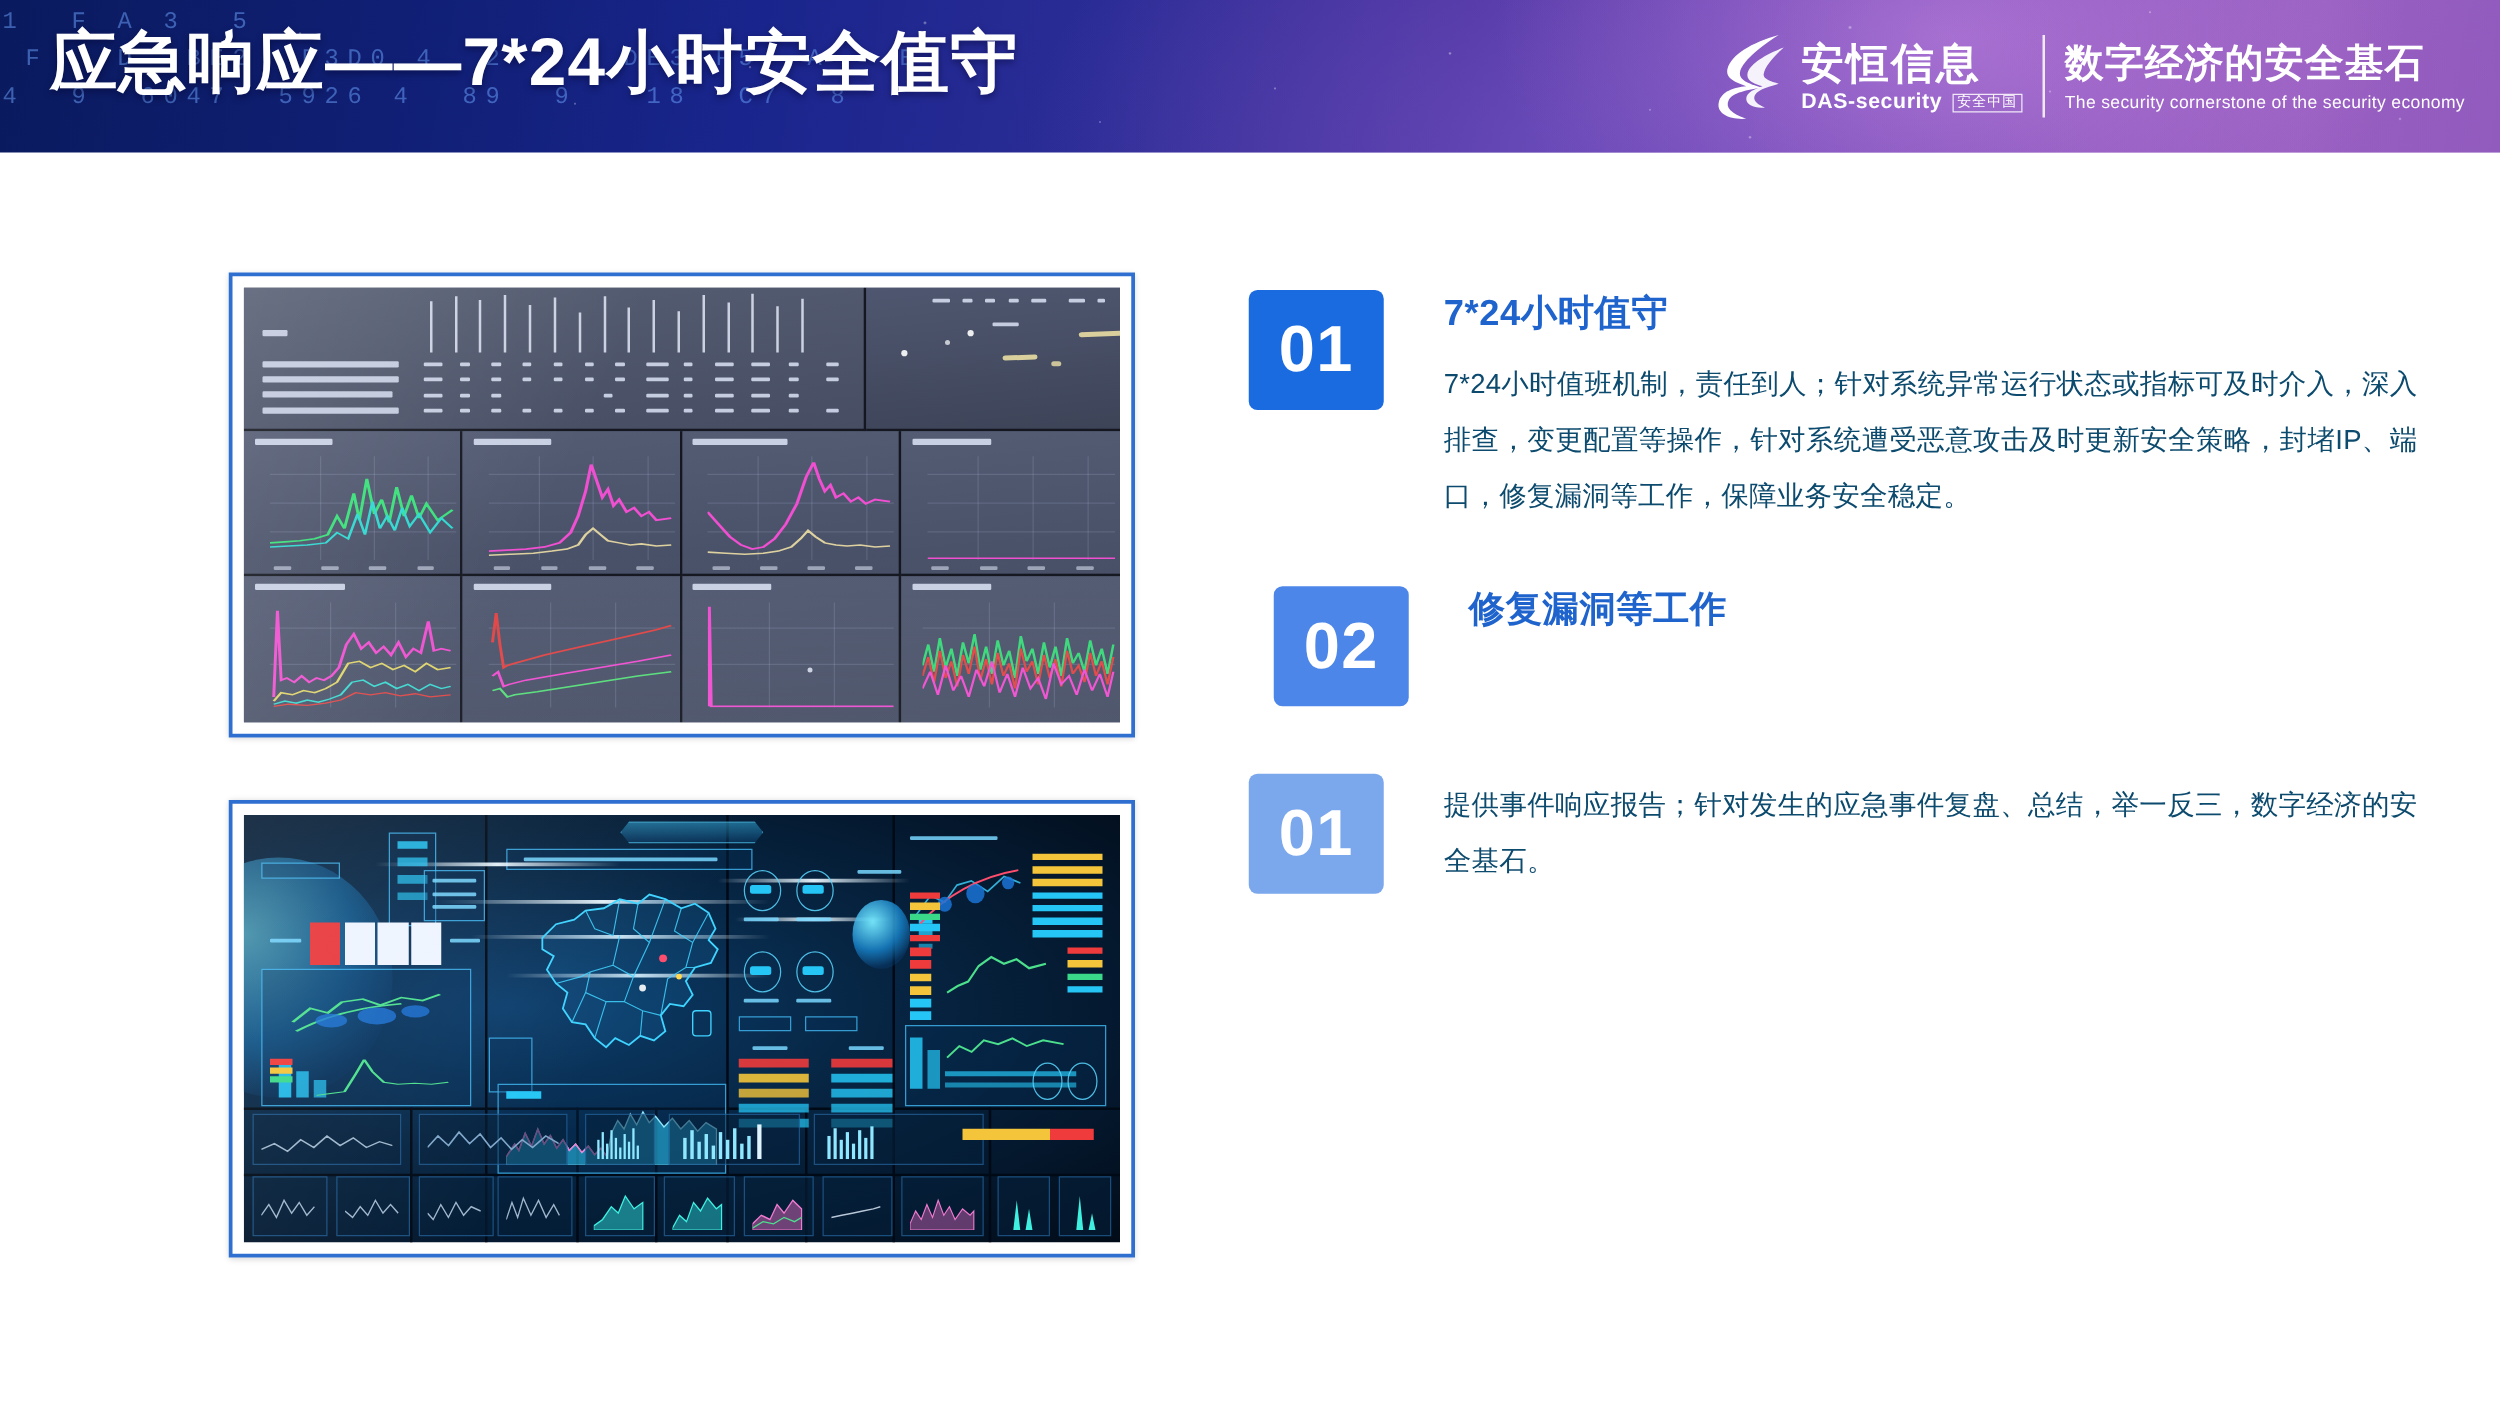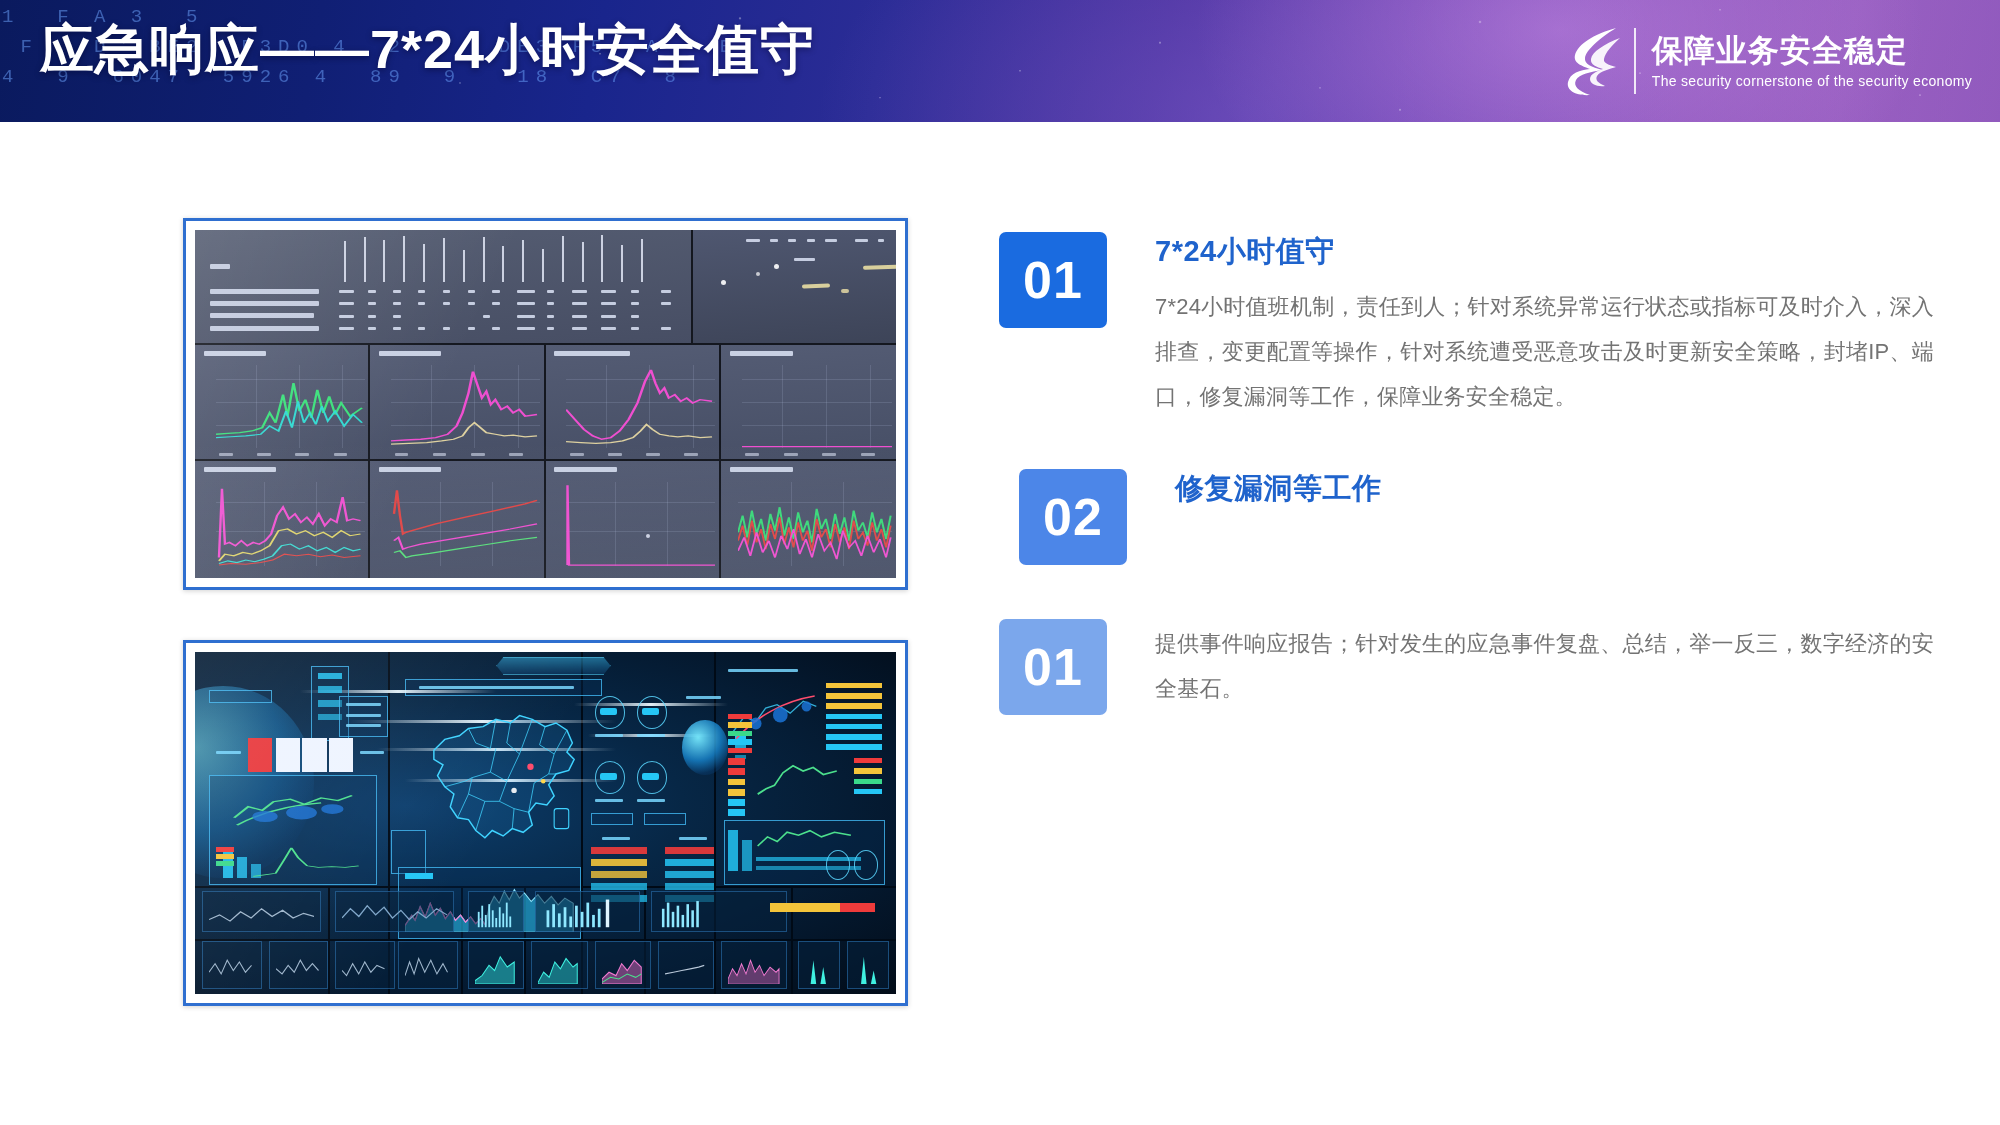--- a/index.html
+++ b/index.html
@@ -145,42 +145,49 @@
     flex:0 0 auto;width:108px;height:96px;border-radius:7px;
     display:flex;align-items:center;justify-content:center;
     color:#ffffff;font-size:52px;font-weight:bold;letter-spacing:1px;
   }
   .item-body{margin-left:48px;flex:1 1 auto;padding-top:2px;}
   .item-head{
     font-size:29px;font-weight:bold;color:#1f63cc;
     letter-spacing:.5px;line-height:34px;margin-bottom:16px;
   }
   .item-text{
-    font-size:22px;color:#737373;line-height:45px;
+    font-size:22px;color:#0c4a6e;line-height:45px;
     letter-spacing:.2px;text-align:justify;
   }
 </style>
 </head>
 <body>
 
 <div class="banner">
   <div class="banner-stars"></div>
   <div class="banner-hex">1  F A 3  5
  F   D  BE2  F3D0 4  2     DE3 F5  A   B
 4  9  6047  5926 4  89  9   18  C7  8</div>
   <div class="banner-title">应急响应——7*24小时安全值守</div>
 
   <div class="logo-wrap">
     <svg class="logo-mark" viewBox="0 0 62 74">
       <path d="M52 4 C30 10 14 20 11 31 C9 39 18 42 26 45 C16 46 6 49 4 58 C2 67 13 72 26 71 C14 67 9 62 12 56 C15 50 27 48 38 46 C28 43 20 40 21 34 C22 26 36 14 52 4 Z" fill="#ffffff"></path>
       <path d="M56 14 C40 20 28 28 27 35 C26 41 33 43 39 45 C33 47 26 50 26 55 C26 60 33 63 41 62 C34 59 31 56 33 52 C36 47 46 45 52 43 C45 41 39 39 40 35 C41 29 48 21 56 14 Z" fill="#ffffff" opacity="0.92"></path>
     </svg>
+    <div class="logo-textcol">
+      <div class="logo-cn">安恒信息</div>
+      <div class="logo-en-row">
+        <div class="logo-en">DAS-security</div>
+        <div class="logo-en-cn">安全中国</div>
+      </div>
+    </div>
     <div class="logo-divider"></div>
     <div class="logo-slogancol">
-      <div class="logo-slogan-cn">保障业务安全稳定</div>
+      <div class="logo-slogan-cn">数字经济的安全基石</div>
       <div class="logo-slogan-en">The security cornerstone of the security economy</div>
     </div>
   </div>
 </div>
 
 <div class="photo-frame" id="photo1">
   <div class="photo-inner">
     <div class="noc">
       <div class="noc-tablepanel">
         <div class="row-label" style="left:3%;top:30%;width:4%;"></div>

